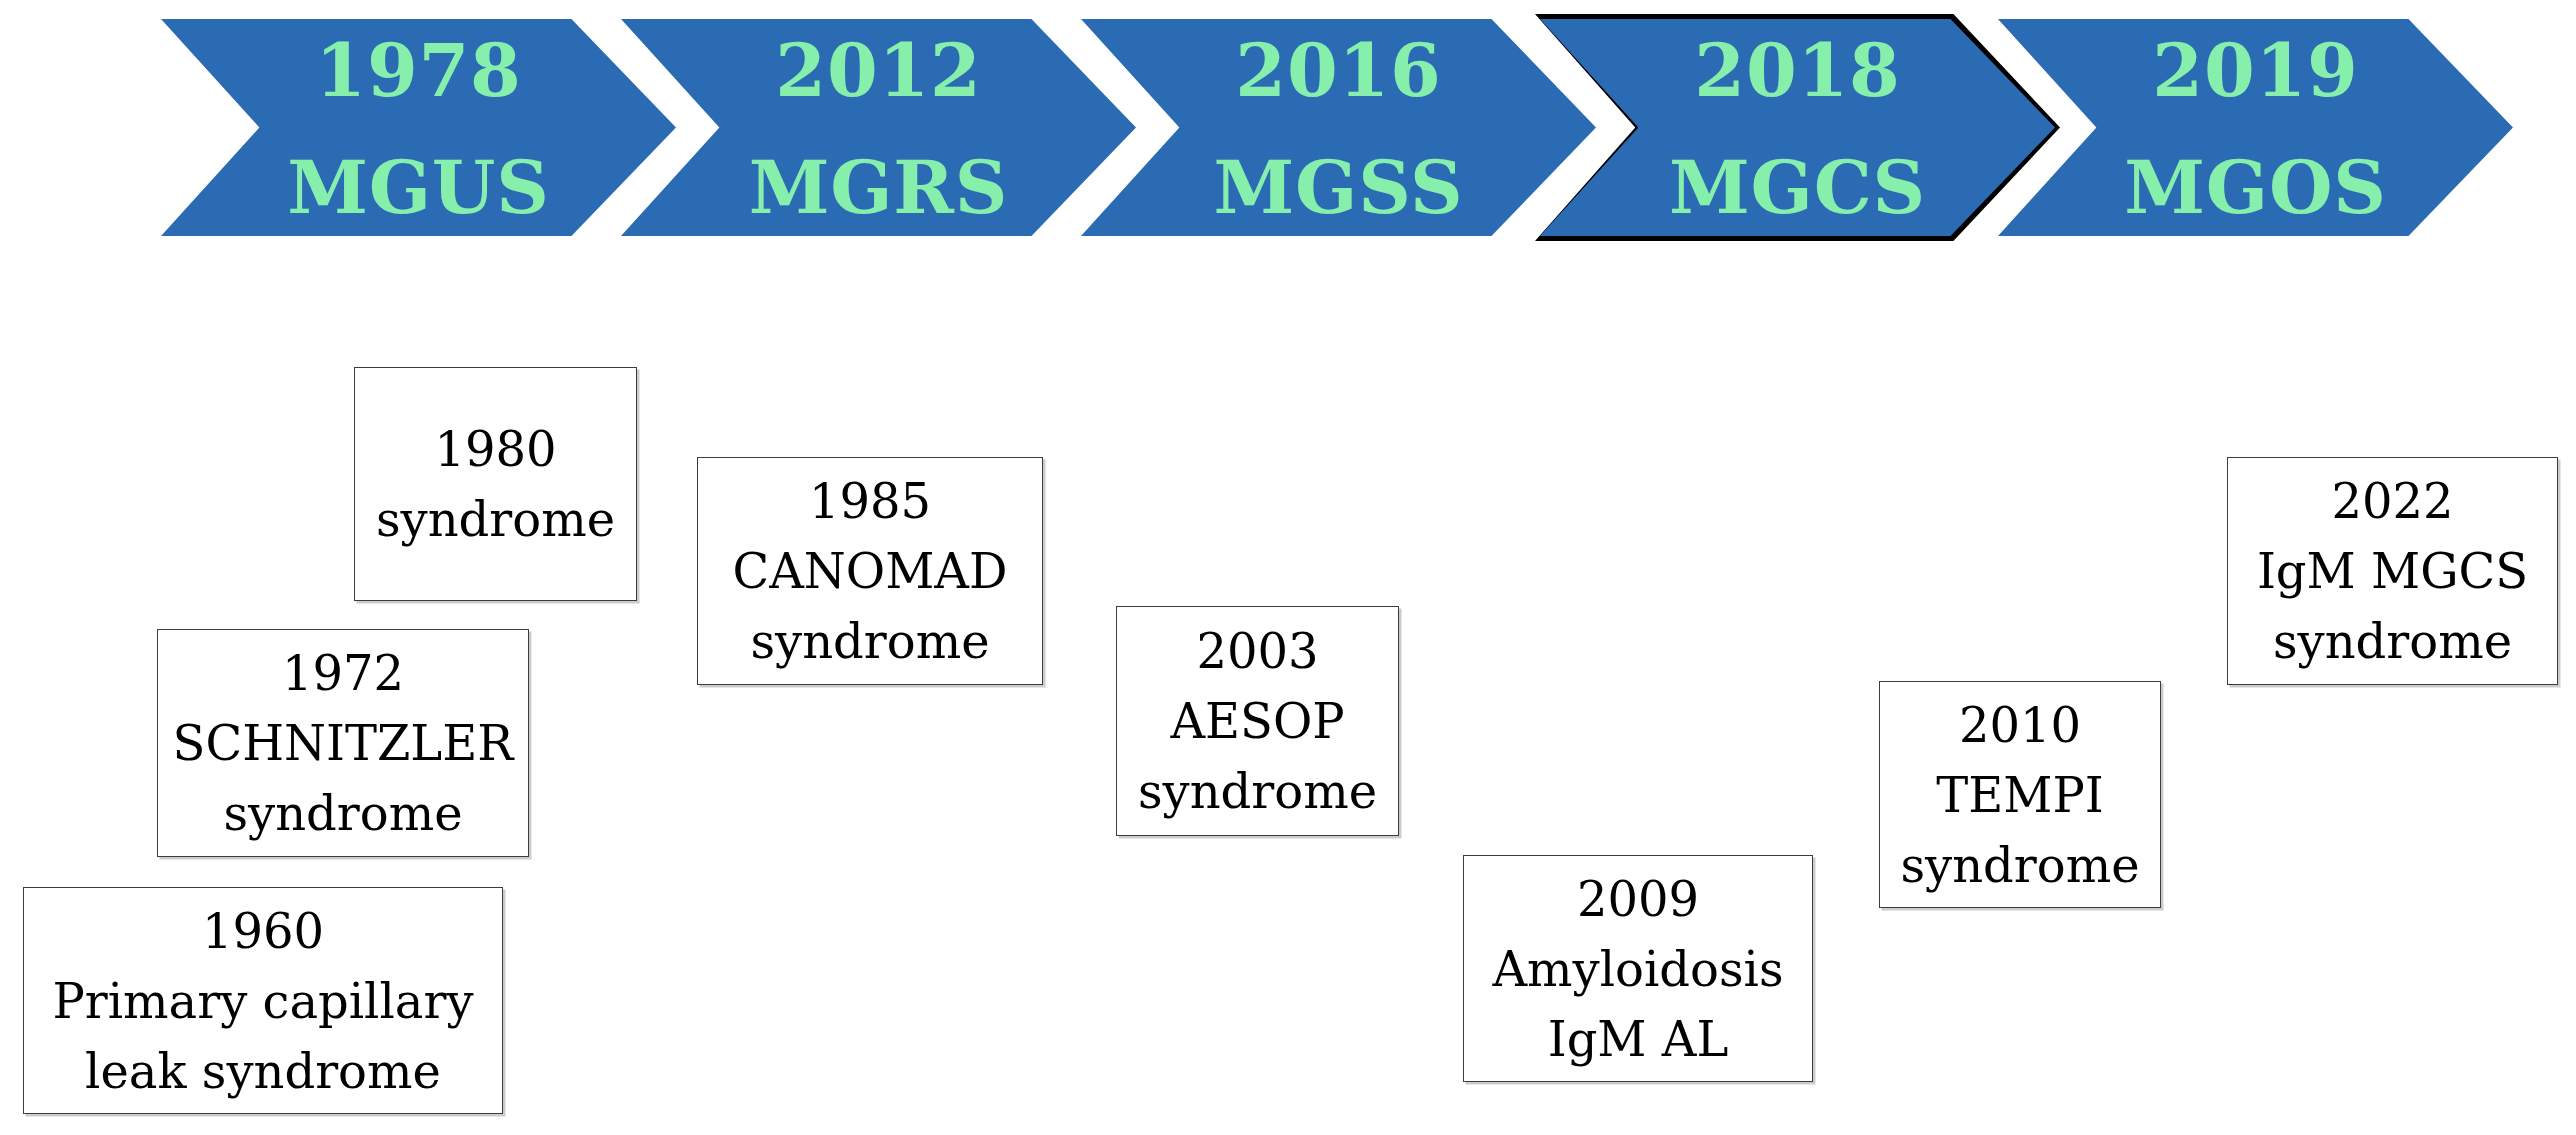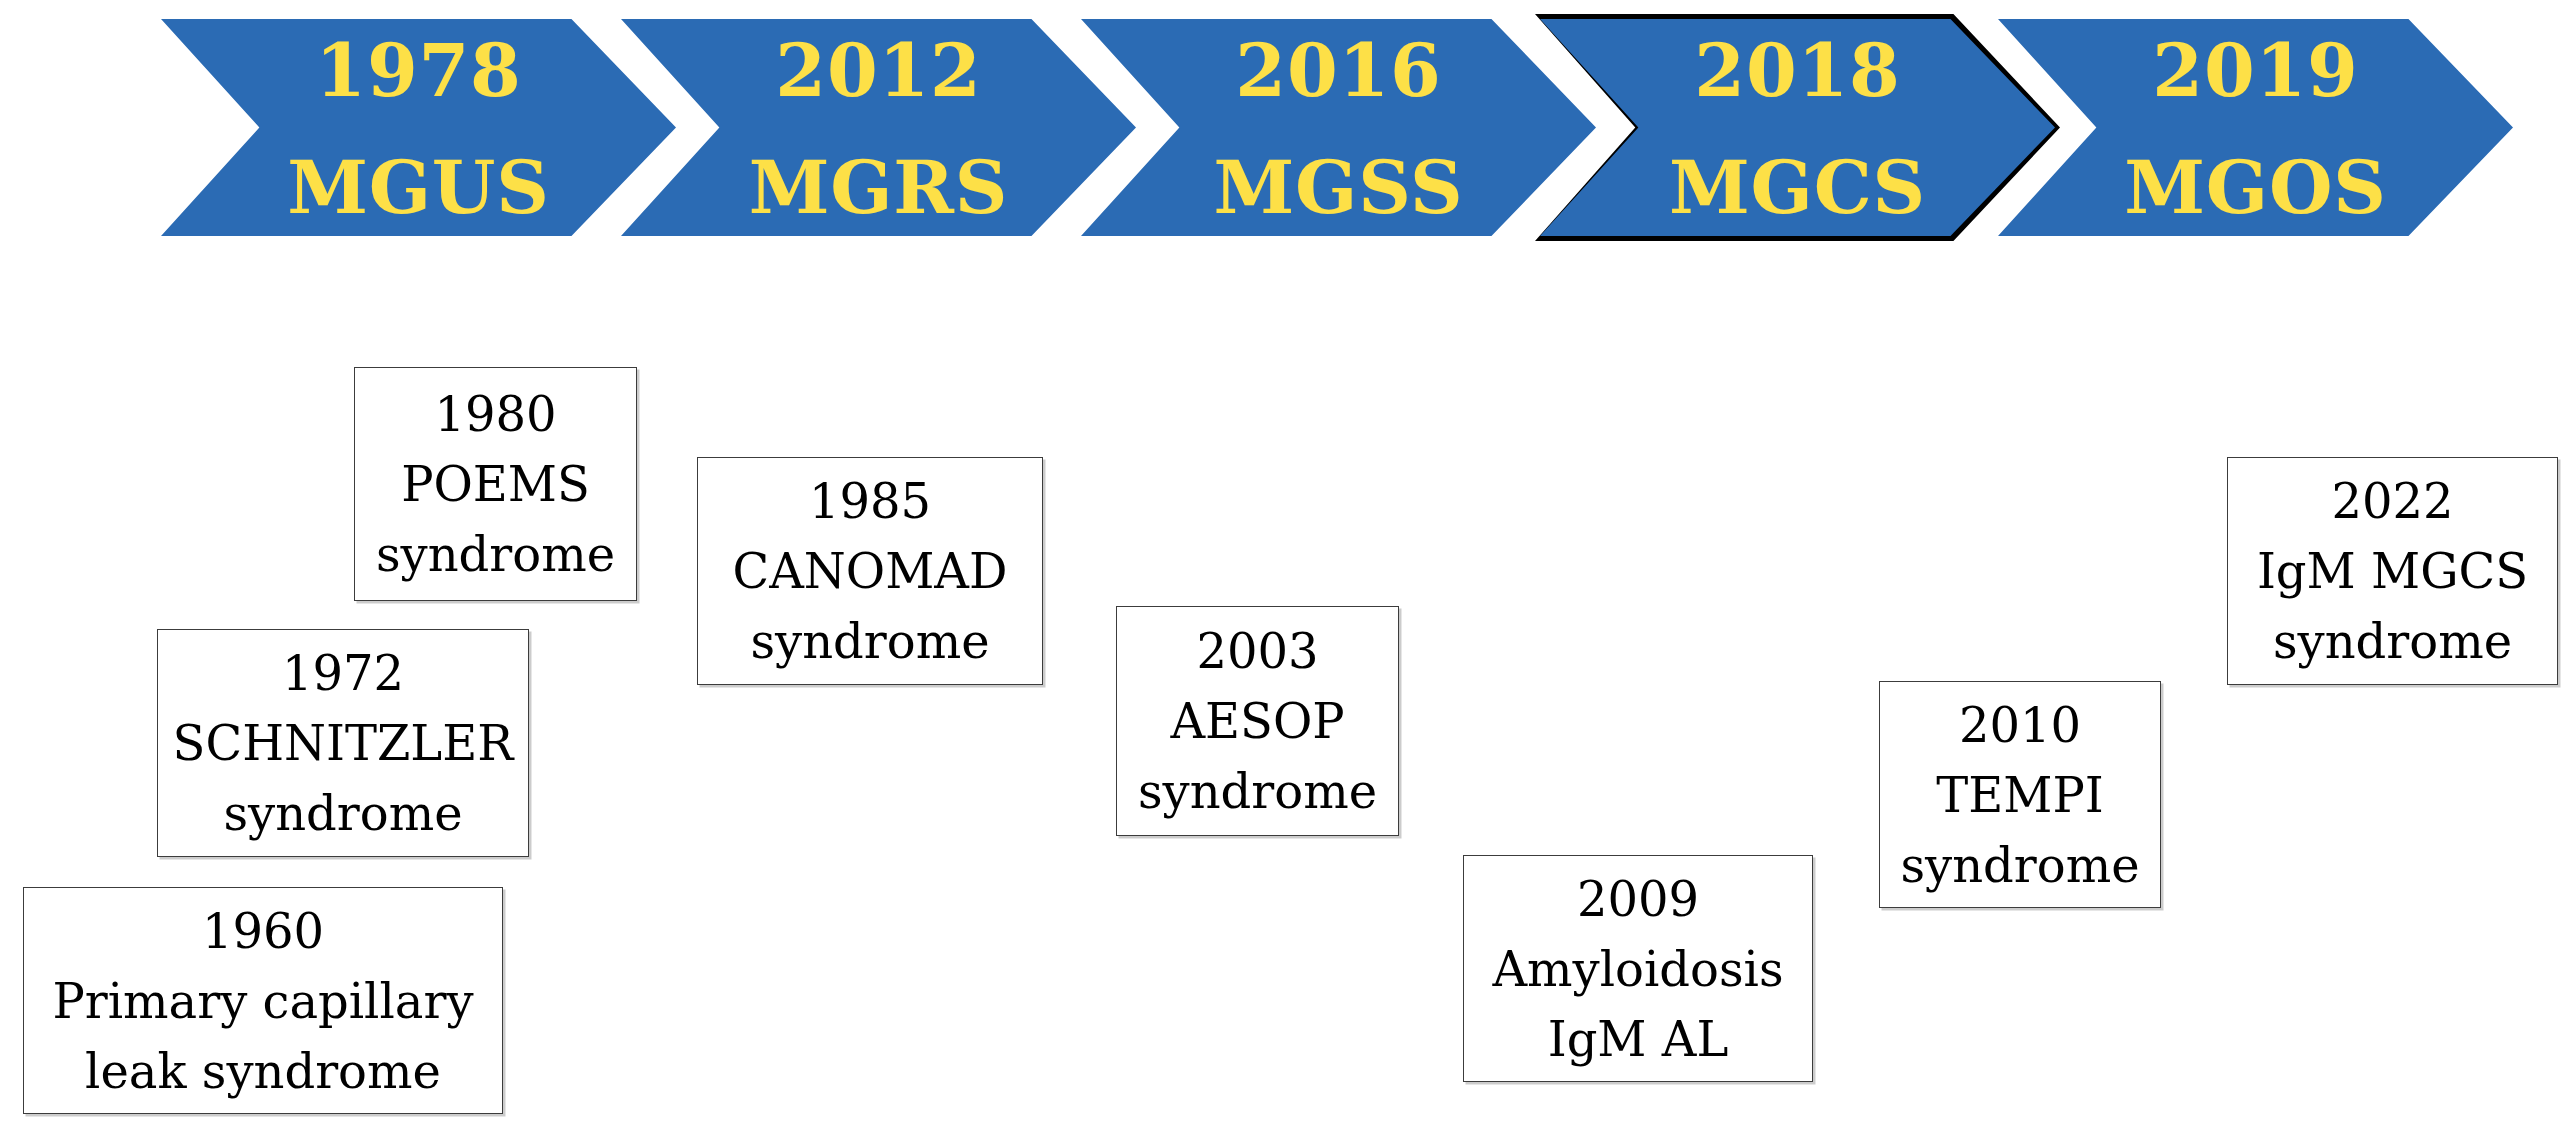--- a/index.html
+++ b/index.html
@@ -31,21 +31,21 @@
     left: 0; top: 0;
     width: 515px; height: 217px;
     background: #2b6bb4;
     clip-path: polygon(0% 0%, 79.7% 0%, 100% 50%, 79.7% 100%, 0% 100%, 19.1% 50%);
   }
   .chev-year, .chev-label {
     position: absolute;
     left: 0;
     width: 100%;
     text-align: center;
-    color: #fde047;
+    color: #86efac;
     font-weight: bold;
     font-size: 73px;
     line-height: 83px;
     letter-spacing: 0.8px;
   }
   .chev-year  { top: 10px; }
   .chev-label { bottom: 6.6px; }
 
   
   .event-box {
@@ -105,21 +105,20 @@
       <div class="chev-shape">
         <div class="chev-year">2019</div>
         <div class="chev-label">MGOS</div>
       </div>
     </div>
 
   </div>
 
   <div class="event-box" style="left:354px; top:367px; width:281px; height:232px">
     <div class="event-line">1980</div>
-    <div class="event-line">POEMS</div>
     <div class="event-line">syndrome</div>
   </div>
 
   <div class="event-box" style="left:697px; top:457px; width:344px; height:226px">
     <div class="event-line">1985</div>
     <div class="event-line">CANOMAD</div>
     <div class="event-line">syndrome</div>
   </div>
 
   <div class="event-box" style="left:157px; top:629px; width:370px; height:226px">

